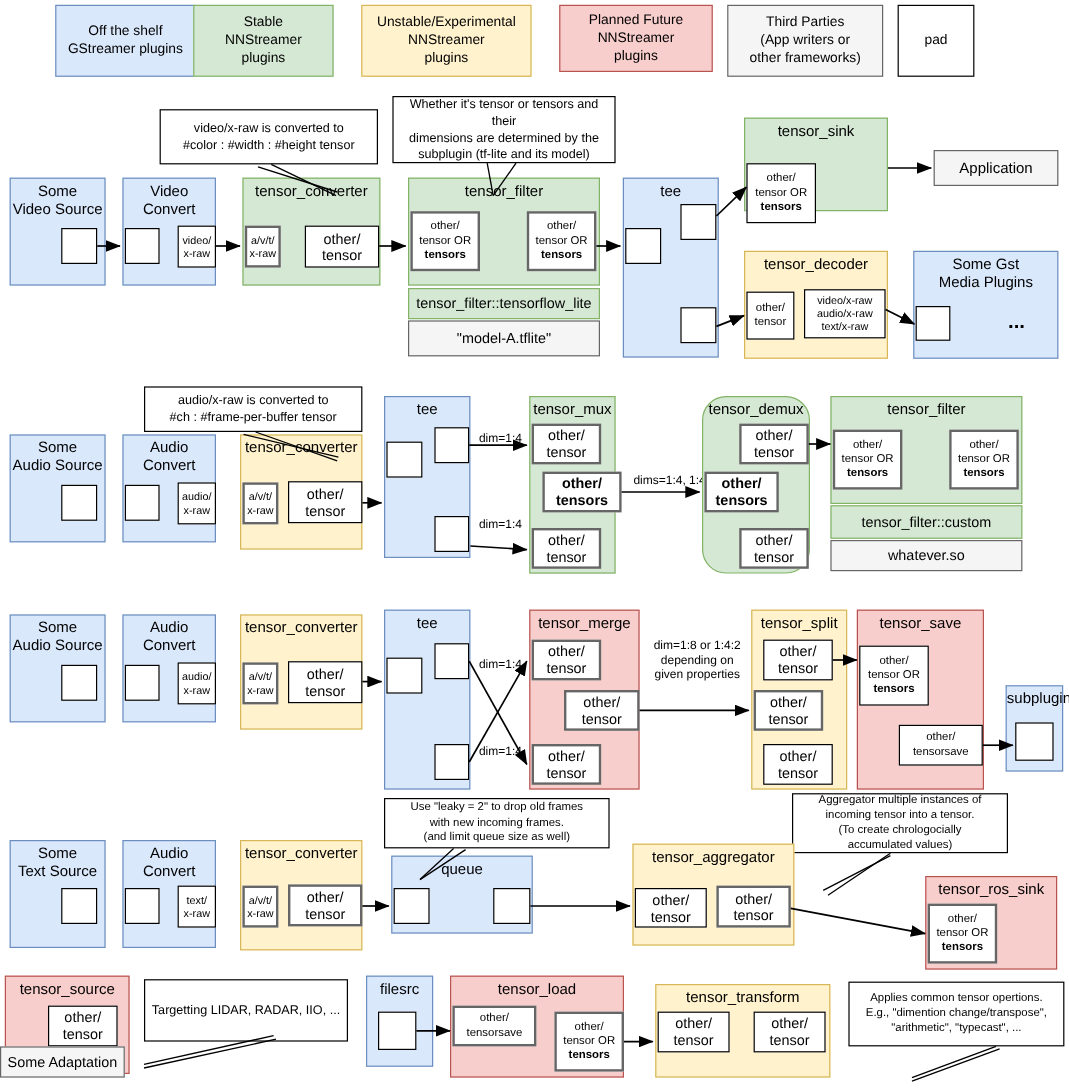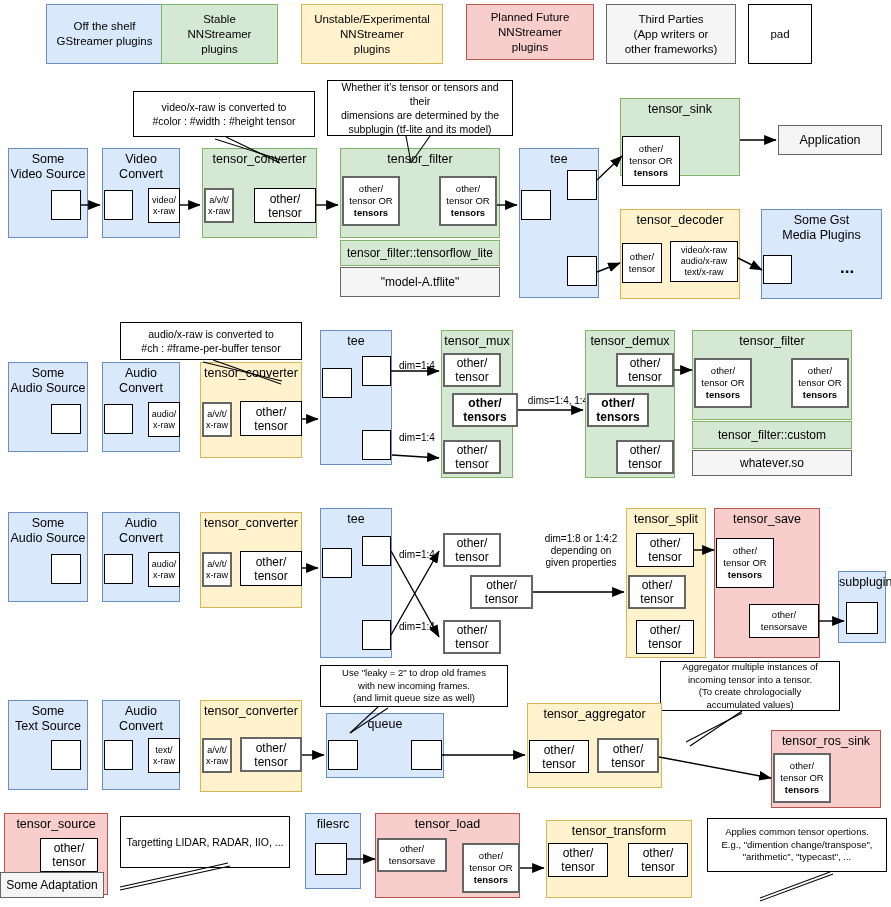--- a/index.html
+++ b/index.html
@@ -177,21 +177,21 @@
     <span>other/<br>tensor</span>
   </div>
   <div class="padtxt thick" style="left:452px;top:393px;width:66px;height:34px;font-weight:bold;">
     <span>other/<br>tensors</span>
   </div>
   <div class="padtxt thick" style="left:443px;top:440px;width:58px;height:34px;">
     <span>other/<br>tensor</span>
   </div>
   <div class="lbl" style="left:518px;top:395px;width:80px;">dims=1:4, 1:4</div>
 
-  <div class="blk box green" style="left:585px;top:330px;width:90px;height:148px;">
+  <div class="blk box green" style="left:585px;top:330px;width:90px;height:148px;border-radius:20px;">
     <div class="title">tensor_demux</div>
   </div>
   <div class="padtxt thick" style="left:616px;top:353px;width:58px;height:34px;">
     <span>other/<br>tensor</span>
   </div>
   <div class="padtxt thick" style="left:587px;top:393px;width:62px;height:34px;font-weight:bold;">
     <span>other/<br>tensors</span>
   </div>
   <div class="padtxt thick" style="left:616px;top:440px;width:58px;height:34px;">
     <span>other/<br>tensor</span>
@@ -238,20 +238,23 @@
 
   <div class="blk box" style="left:320px;top:508px;width:72px;height:150px;">
     <div class="title">tee</div>
   </div>
   <div class="pad" style="left:322px;top:548px;width:30px;height:30px;"></div>
   <div class="pad" style="left:362px;top:536px;width:29px;height:30px;"></div>
   <div class="pad" style="left:362px;top:620px;width:29px;height:30px;"></div>
   <div class="lbl" style="left:392px;top:549px;width:50px;">dim=1:4</div>
   <div class="lbl" style="left:392px;top:621px;width:50px;">dim=1:4</div>
 
+  <div class="blk box pink" style="left:441px;top:508px;width:92px;height:150px;">
+    <div class="title">tensor_merge</div>
+  </div>
   <div class="padtxt thick" style="left:443px;top:533px;width:58px;height:34px;">
     <span>other/<br>tensor</span>
   </div>
   <div class="padtxt thick" style="left:470px;top:575px;width:63px;height:34px;">
     <span>other/<br>tensor</span>
   </div>
   <div class="padtxt thick" style="left:443px;top:620px;width:58px;height:34px;">
     <span>other/<br>tensor</span>
   </div>
 

